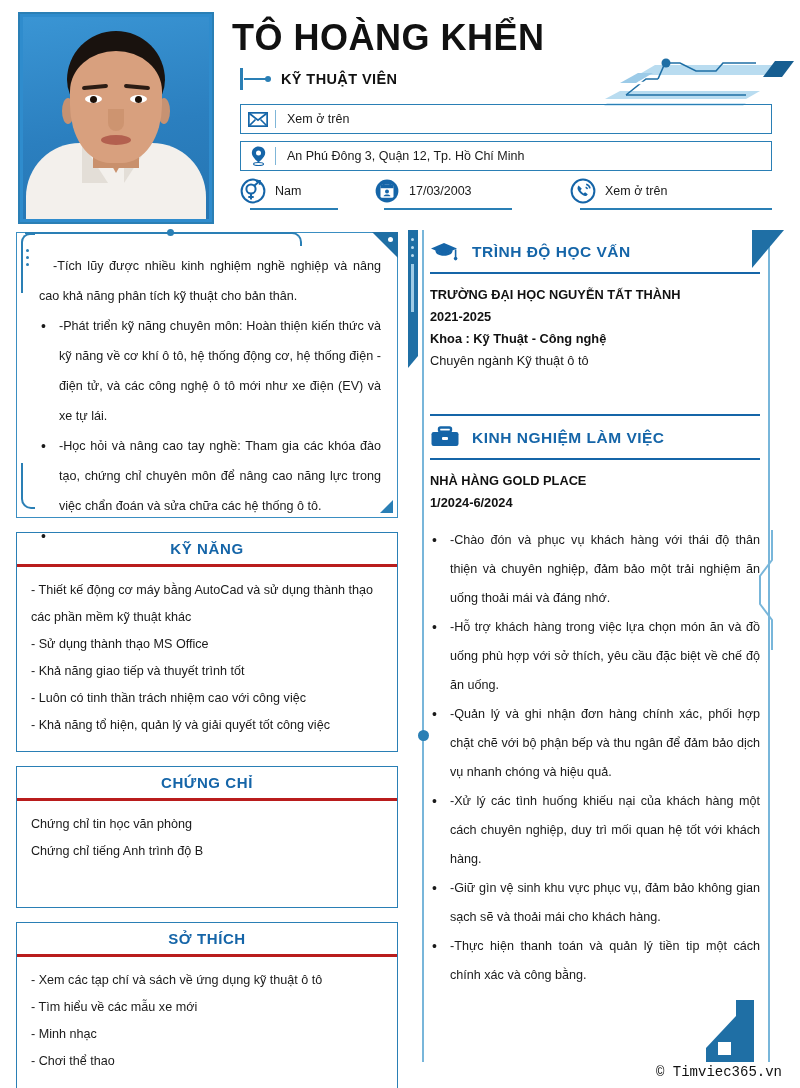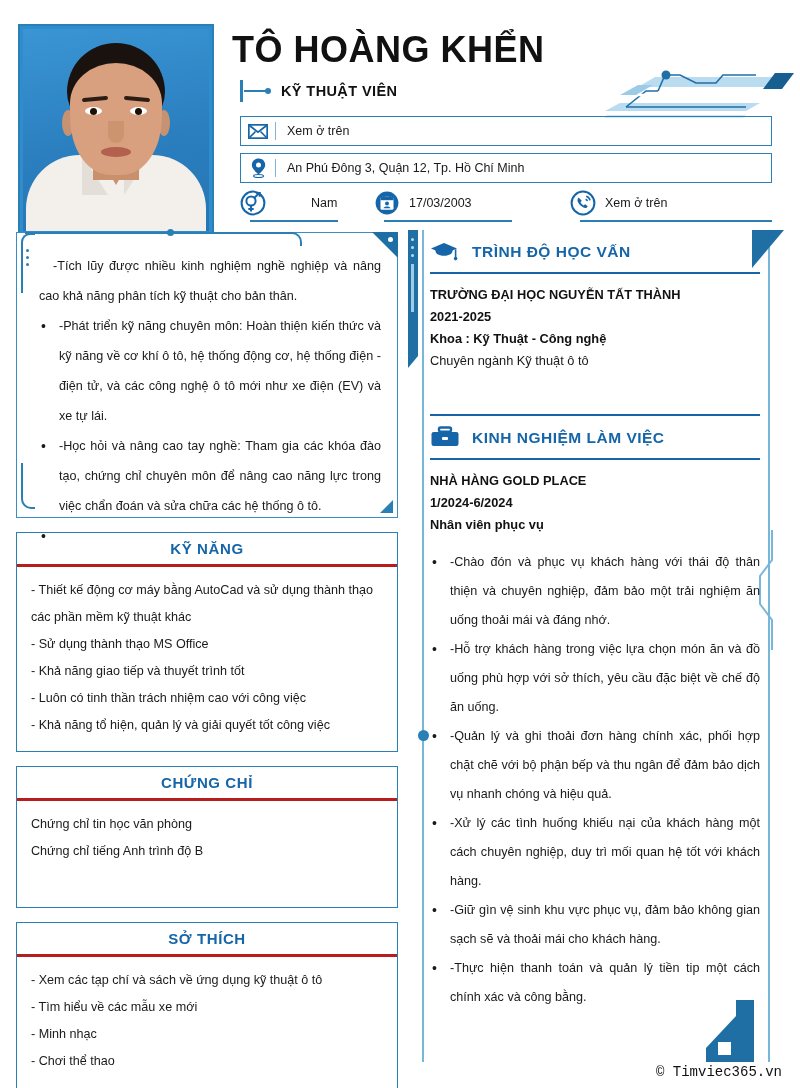--- a/index.html
+++ b/index.html
@@ -6,21 +6,21 @@
   html, body {
     width: 800px; height: 1088px;
     background: #ffffff;
     font-family: "Liberation Sans", sans-serif;
     color: #1a1a1a;
     overflow: hidden;
   }
   .page { position: relative; width: 800px; height: 1088px; }
 
   
-  .header { position: absolute; left: 0; top: 12px; width: 800px; height: 228px; }
+  .header { position: absolute; left: 0; top: 0; width: 800px; height: 228px; }
 
   .photo-frame {
     position: absolute; left: 18px; top: 12px;
     width: 196px; height: 212px;
     border: 2px solid #2a7fb5;
     background: #2f8ccd;
     overflow: hidden;
   }
   .photo-inner { position: absolute; inset: 3px; overflow: hidden; background: #2f8ccd; }
   .ph-bg { position: absolute; inset: 0;
@@ -239,21 +239,21 @@
           <circle cx="7.5" cy="6.9" r="2.5" fill="#fff"></circle>
           <ellipse cx="7.5" cy="18" rx="5" ry="1.5" fill="none" stroke="#1565a8" stroke-width="1.2"></ellipse>
         </svg>
       </div>
       <div class="ci-sep"></div>
       <div class="ci-text">An Phú Đông 3, Quận 12, Tp. Hồ Chí Minh</div>
     </div>
 
     <div class="mini-row">
 
-      <div class="mini" style="left:0px;gap:36px;">
+      <div class="mini" style="left:0px;">
         <svg class="mini-ic" viewBox="0 0 26 26">
           <circle cx="13" cy="13" r="11.4" fill="none" stroke="#1565a8" stroke-width="2"></circle>
           <circle cx="11" cy="11" r="4.6" fill="none" stroke="#1565a8" stroke-width="2"></circle>
           <path d="M11 15.8 L11 21.5 M8.3 19 L13.7 19" stroke="#1565a8" stroke-width="2" fill="none"></path>
           <path d="M14.3 7.8 L19.5 3" stroke="#1565a8" stroke-width="2" fill="none"></path>
           <path d="M16 3 L19.8 3 L19.8 6.7" stroke="#1565a8" stroke-width="2" fill="none"></path>
         </svg>
         <div class="mini-txt">Nam</div>
       </div>
       <div class="mini-underline" style="left:10px; width:88px;"></div>
@@ -399,25 +399,24 @@
             <rect x="1.5" y="7" width="27" height="14" rx="2.2" fill="#1565a8"></rect>
             <rect x="12" y="12" width="6" height="3" rx="1" fill="#fff"></rect>
           </svg>
           <div class="sec-title">KINH NGHIỆM LÀM VIỆC</div>
         </div>
         <div class="sec-rule"></div>
 
         <div style="padding-top:10px;">
           <div class="r-strong">NHÀ HÀNG GOLD PLACE</div>
           <div class="r-strong">1/2024-6/2024</div>
-          <div class="r-strong">Nhân viên phục vụ</div>
           <div style="margin-top:12px;">
             <div class="r-li">-Chào đón và phục vụ khách hàng với thái độ thân thiện và chuyên nghiệp, đảm bảo một trải nghiệm ăn uống thoải mái và đáng nhớ.</div>
             <div class="r-li">-Hỗ trợ khách hàng trong việc lựa chọn món ăn và đồ uống phù hợp với sở thích, yêu cầu đặc biệt về chế độ ăn uống.</div>
-            <div class="r-li">-Quản lý và ghi thoải đơn hàng chính xác, phối hợp chặt chẽ với bộ phận bếp và thu ngân để đảm bảo dịch vụ nhanh chóng và hiệu quả.</div>
+            <div class="r-li">-Quản lý và ghi nhận đơn hàng chính xác, phối hợp chặt chẽ với bộ phận bếp và thu ngân để đảm bảo dịch vụ nhanh chóng và hiệu quả.</div>
             <div class="r-li">-Xử lý các tình huống khiếu nại của khách hàng một cách chuyên nghiệp, duy trì mối quan hệ tốt với khách hàng.</div>
             <div class="r-li">-Giữ gìn vệ sinh khu vực phục vụ, đảm bảo không gian sạch sẽ và thoải mái cho khách hàng.</div>
             <div class="r-li">-Thực hiện thanh toán và quản lý tiền tip một cách chính xác và công bằng.</div>
           </div>
         </div>
       </div>
 
     </div>
   </div>
 

